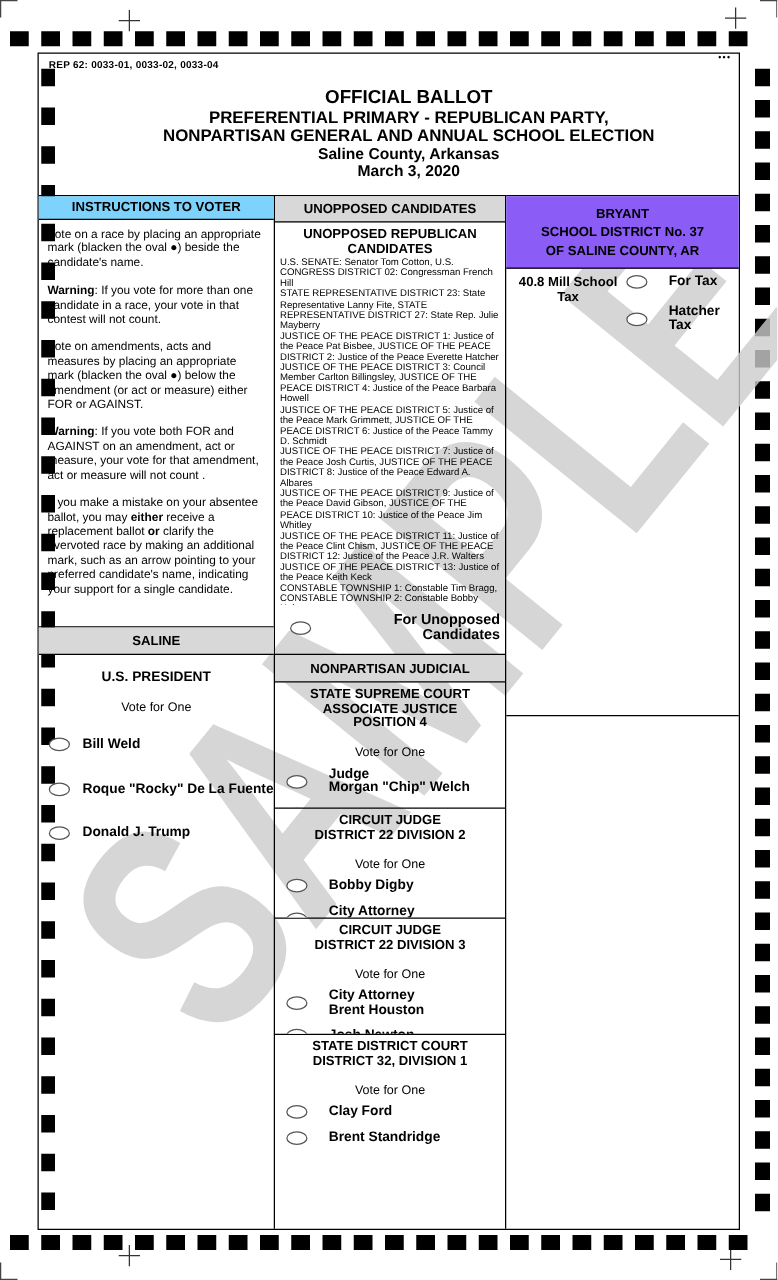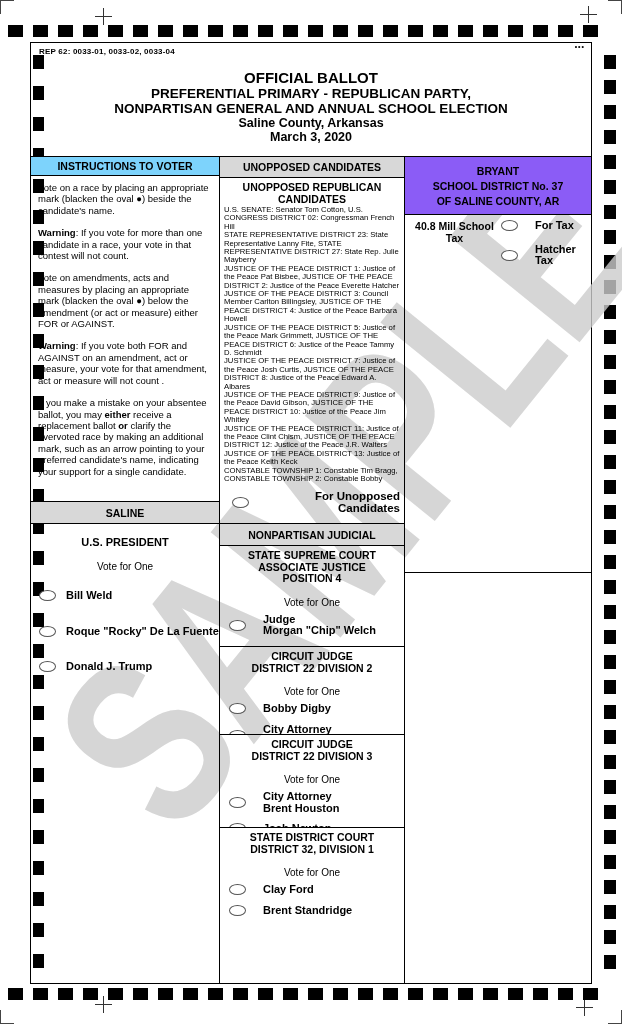--- a/index.html
+++ b/index.html
@@ -27,21 +27,21 @@
 
   
   .ballot{position:absolute;left:30px;top:42px;width:562px;height:942px;
           border:1px solid #000;box-sizing:border-box;}
   .watermark{position:absolute;left:-80px;top:350px;width:790px;text-align:center;
              font-size:180px;font-weight:bold;letter-spacing:0px;color:#cccccc;opacity:.8;
              transform:rotate(-51deg) scaleY(1.35);transform-origin:center;white-space:nowrap;
              pointer-events:none;}
   .rep-line{position:absolute;left:8px;top:4px;font-size:8px;font-weight:bold;letter-spacing:.2px;}
   .dots{position:absolute;right:6px;top:0px;font-size:7px;font-weight:bold;letter-spacing:1px;}
-  .title-block{position:absolute;left:0;top:27px;width:100%;text-align:center;font-weight:bold;}
+  .title-block{position:absolute;left:16px;top:27px;width:100%;text-align:center;font-weight:bold;}
   .t1{font-size:15px;line-height:16px;}
   .t2{font-size:13.5px;line-height:15px;}
   .t3{font-size:12.5px;line-height:14px;}
 
   
   .cols{position:absolute;left:0;top:113px;right:0;bottom:0;display:flex;}
   .col{box-sizing:border-box;border-top:1px solid #000;display:flex;flex-direction:column;}
   .col1{width:189px;border-right:1px solid #000;}
   .col2{width:185px;border-right:1px solid #000;}
   .col3{flex:1;}

